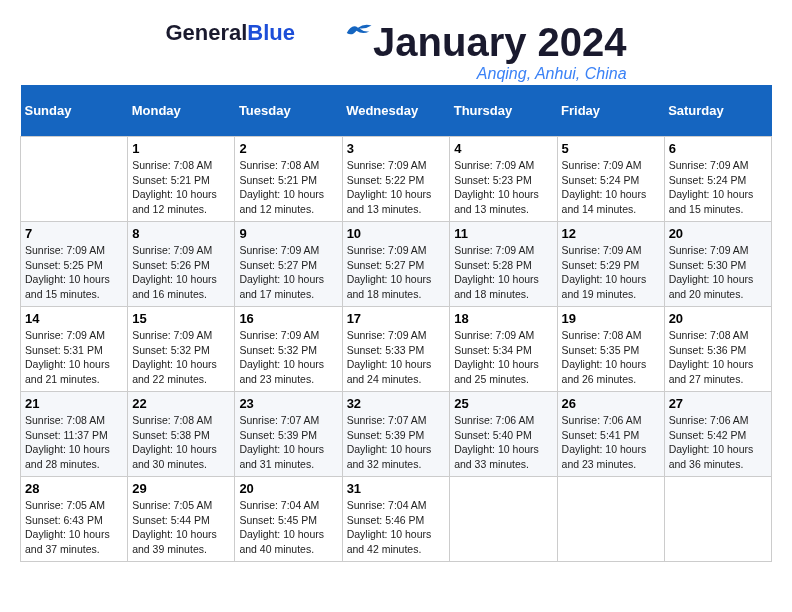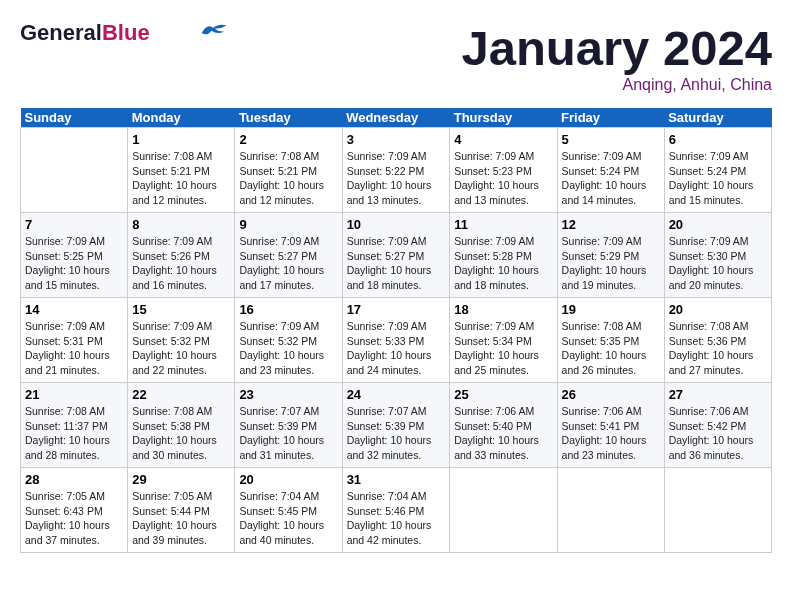--- a/index.html
+++ b/index.html
@@ -5,56 +5,57 @@
     * { box-sizing: border-box; margin: 0; padding: 0; }
     body {
       font-family: Arial, sans-serif;
       background: #fff;
       width: 792px;
       min-height: 612px;
       padding: 20px;
     }
     .header {
       display: flex;
-      justify-content: space-between;
+      justify-content: center;
       align-items: flex-start;
-      margin-bottom: 14px;
+      margin-bottom: 2px;
     }
     .logo {
       display: flex;
       flex-direction: column;
       align-items: flex-start;
     }
     .logo-bird {
       width: 30px;
       height: 20px;
       margin-left: 48px;
       margin-top: -5px;
     }
     .title-block {
       text-align: right;
     }
     .month-title {
-      font-size: 49px;
+      font-size: 40px;
       font-weight: bold;
       color: #1a1a2e;
     }
     .location {
       font-size: 16px;
-      color: #701a75;
+      color: #3b82f6;
+      font-style: italic;
     }
     table {
       width: 100%;
       border-collapse: collapse;
       font-size: 11px;
     }
     thead tr th {
       background-color: #1565c0;
       color: #fff;
-      padding: 2px 4px;
+      padding: 18px 4px;
       text-align: left;
       font-size: 13px;
       font-weight: bold;
     }
     tbody tr td {
       border: 1px solid #ccc;
       vertical-align: top;
       padding: 4px;
       width: 108px;
       height: 85px;
@@ -80,21 +81,21 @@
       background: #fff !important;
     }
   </style>
 </head>
 <body>
 
 <div class="header">
   <div class="logo">
     <div style="display:flex; align-items:center;">
       <span style="font-size:22px;font-weight:bold;color:#1a1a2e;">General</span>
-        <span style="font-size:22px;font-weight:bold;color:#be185d;">Blue</span>
+        <span style="font-size:22px;font-weight:bold;color:#1d4ed8;">Blue</span>
       <svg class="logo-bird" viewBox="0 0 40 25" width="40" height="25">
         <path d="M5,15 Q12,2 20,8 Q28,2 38,5 Q30,10 22,9 Q28,14 35,13 Q26,18 18,12 Q12,20 5,15Z" fill="#1565c0"></path>
       </svg>
     </div>
   </div>
   <div class="title-block">
     <div class="month-title">January 2024</div>
     <div class="location">Anqing, Anhui, China</div>
   </div>
 </div>
@@ -298,21 +299,21 @@
         </td>
         <td>
           <span class="day-number">23</span>
         <div class="day-info">
           <span>Sunrise: 7:07 AM</span><br>
           <span>Sunset: 5:39 PM</span><br>
           <span>Daylight: 10 hours and 31 minutes.</span>
         </div>
         </td>
         <td>
-          <span class="day-number">24</span>
+          <span class="day-number">32</span>
         <div class="day-info">
           <span>Sunrise: 7:07 AM</span><br>
           <span>Sunset: 5:39 PM</span><br>
           <span>Daylight: 10 hours and 32 minutes.</span>
         </div>
         </td>
         <td>
           <span class="day-number">25</span>
         <div class="day-info">
           <span>Sunrise: 7:06 AM</span><br>

